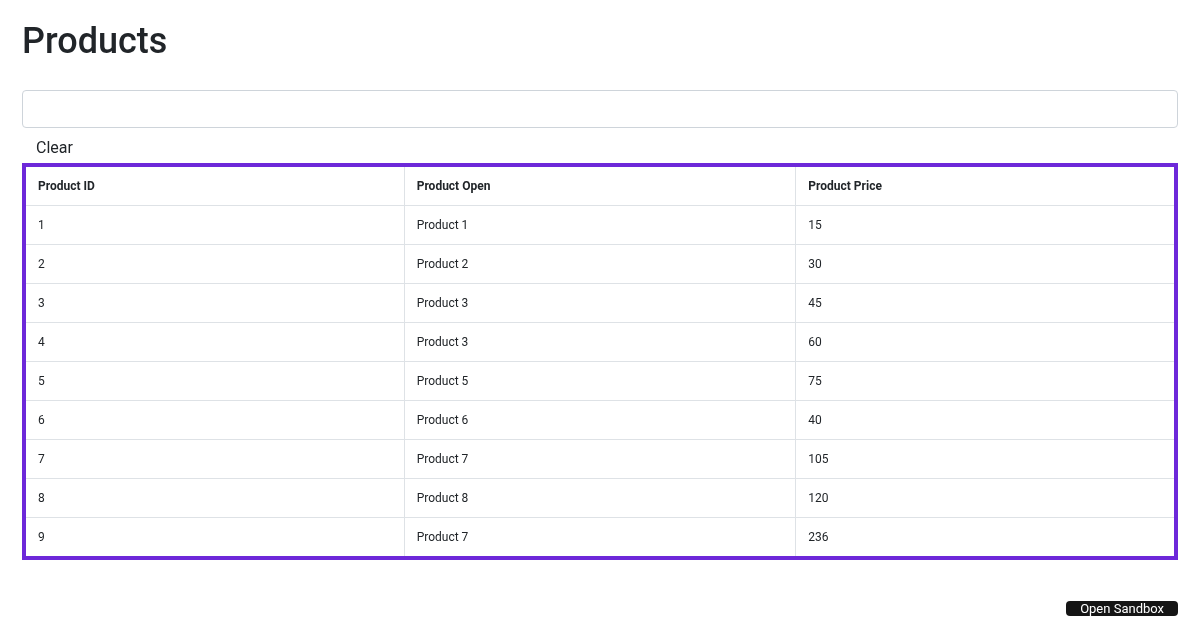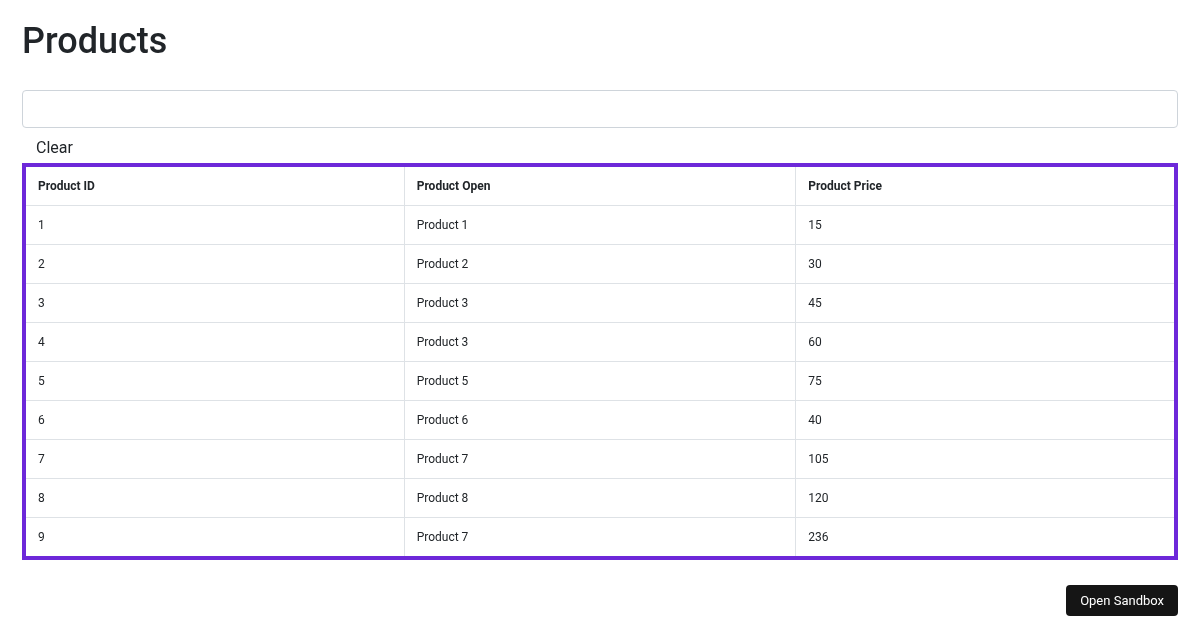--- a/index.html
+++ b/index.html
@@ -60,21 +60,21 @@
     .col-name { width: 34%; }
     .col-price { width: 33%; }
     .sandbox-btn {
       position: fixed;
       bottom: 14px;
       right: 22px;
       background: #151515;
       color: #fff;
       border: none;
       border-radius: 4px;
-      padding: 8px 14px;
+      padding: 0 14px;
       font-size: 13px;
       font-family: inherit;
       cursor: pointer;
     }
   </style>
 </head>
 <body>
 
 
 

